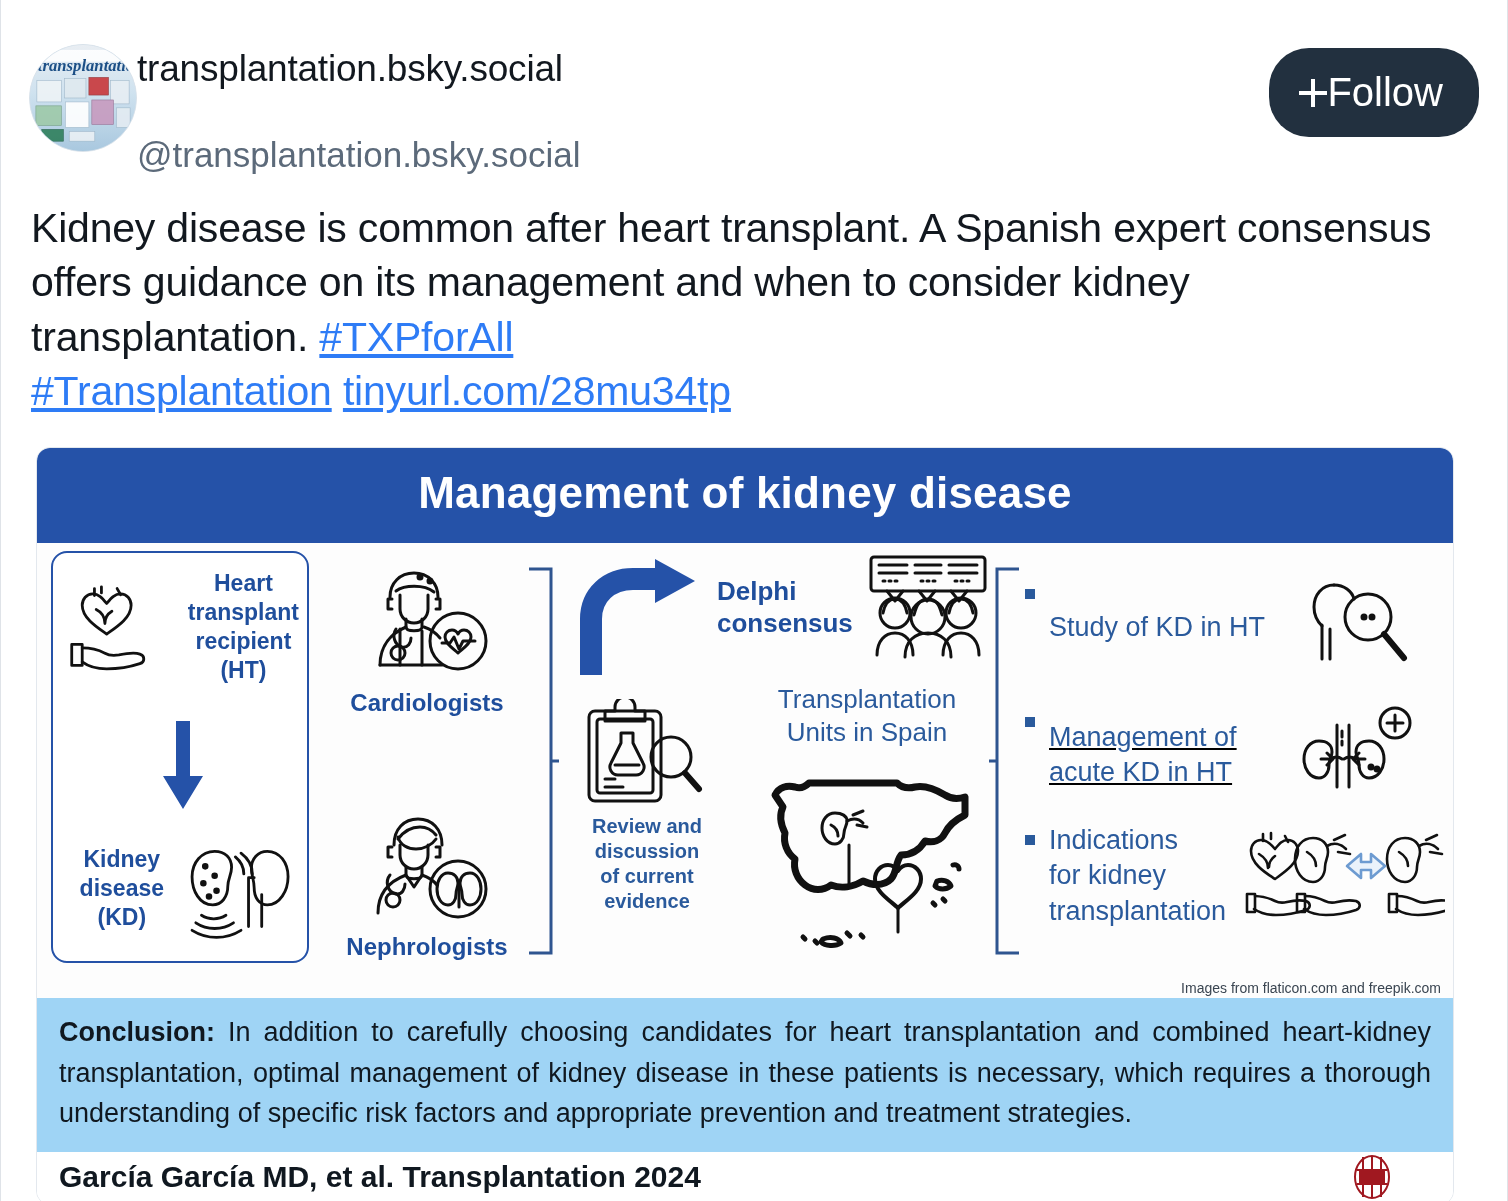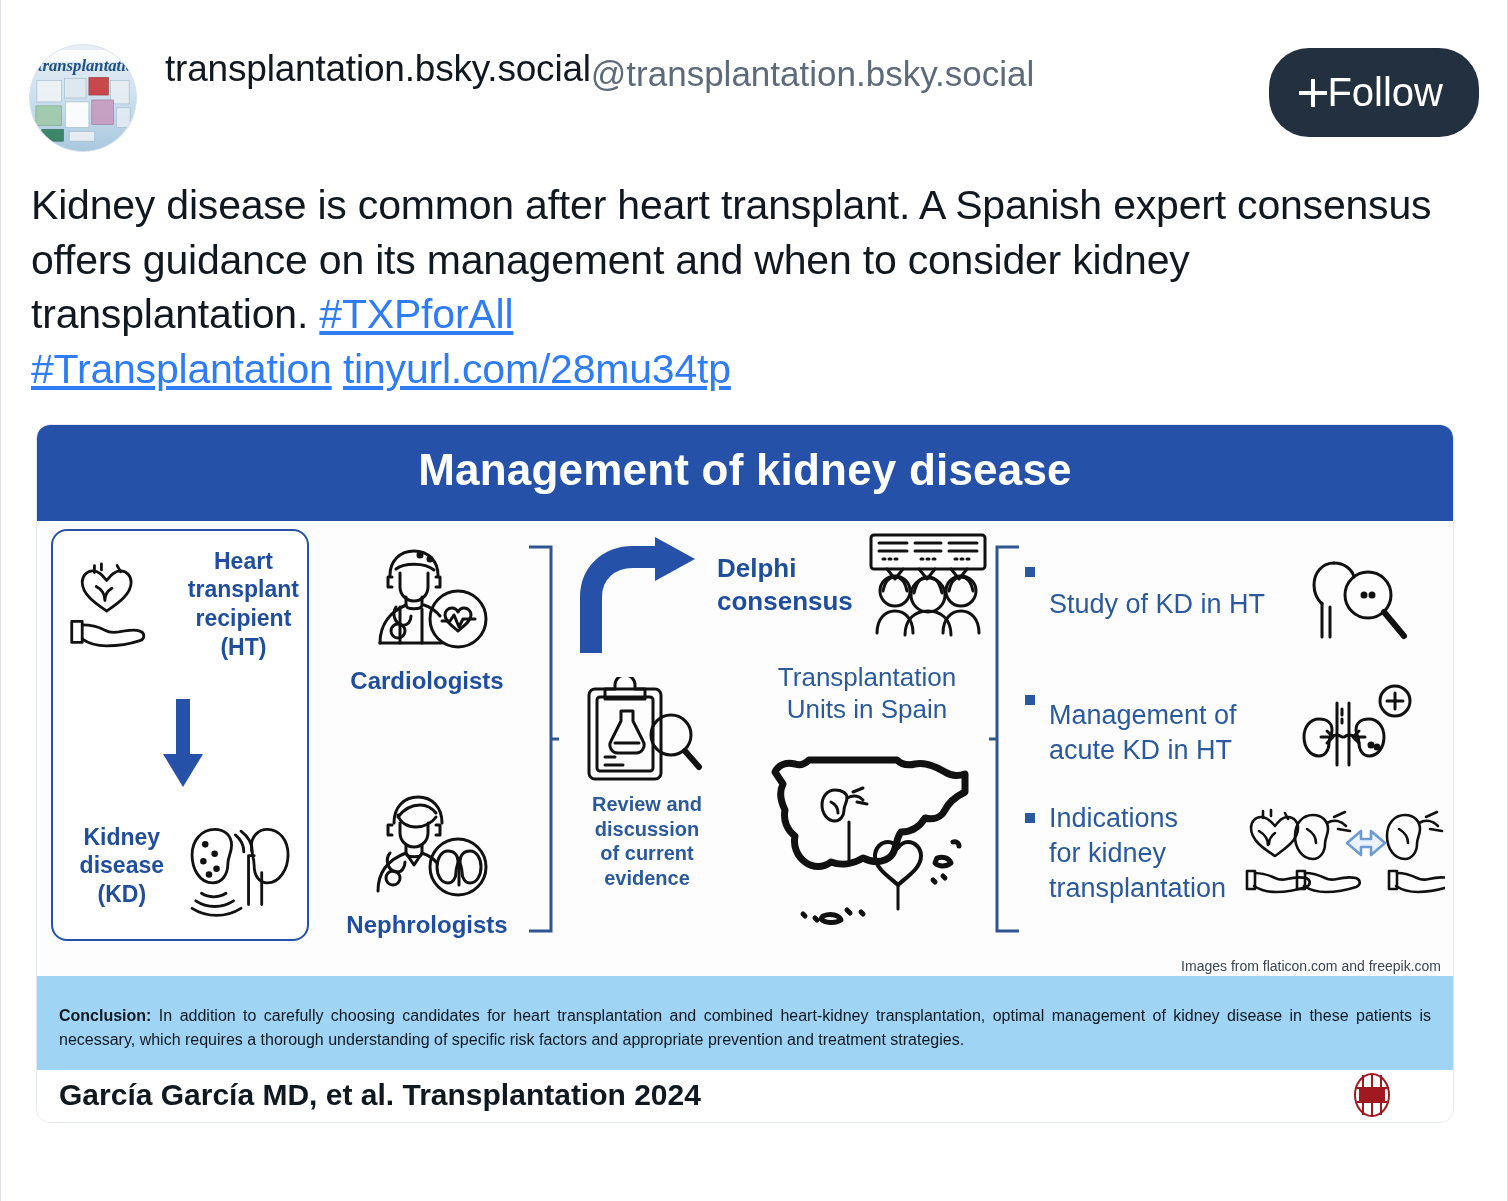--- a/index.html
+++ b/index.html
@@ -36,25 +36,25 @@
     border-radius: 50%;
     flex: 0 0 108px;
     overflow: hidden;
     position: relative;
     background: #cfe0ee;
     border: 1px solid #d9e2ea;
   }
   .avatar-art { position: absolute; inset: 0; }
 
   .identity {
-    margin-left: 28px;
     padding-top: 4px;
     display: flex;
-    flex-direction: row;
+    flex-direction: column;
     line-height: 1.12;
+    gap: 40px;
   }
   .display-name {
     font-size: 37px;
     color: #12181f;
     letter-spacing: -0.2px;
     white-space: nowrap;
   }
   .handle {
     font-size: 35px;
     color: #5c6a7a;
@@ -285,21 +285,21 @@
     height: 392px;
   }
   .outcome-row {
     position: absolute;
     left: 0;
     width: 420px;
     display: flex;
     align-items: center;
   }
   .outcome-row.r0 { top: 12px; }
-  .outcome-row.r1 { top: 140px; }
+  .outcome-row.r1 { top: 140px; text-decoration: underline; }
   .outcome-row.r2 { top: 258px; }
   .bullet-sq {
     width: 10px; height: 10px;
     background: #2a5a9c;
     margin-right: 14px;
     flex: 0 0 10px;
     align-self: flex-start;
     margin-top: 12px;
   }
   .outcome-text {
@@ -314,22 +314,22 @@
     position: absolute;
     right: 12px;
     bottom: 2px;
     font-size: 14px;
     color: #3a4551;
   }
 
   
   .conclusion {
     background: #9fd4f5;
-    padding: 28px 22px 18px 22px;
-    font-size: 16px;
+    padding: 14px 22px 18px 22px;
+    font-size: 27px;
     color: #101820;
     text-align: justify;
     line-height: 1.5;
   }
   .conclusion b { font-weight: bold; }
 
   .citation-strip {
     position: relative;
     height: 52px;
     background: #ffffff;

